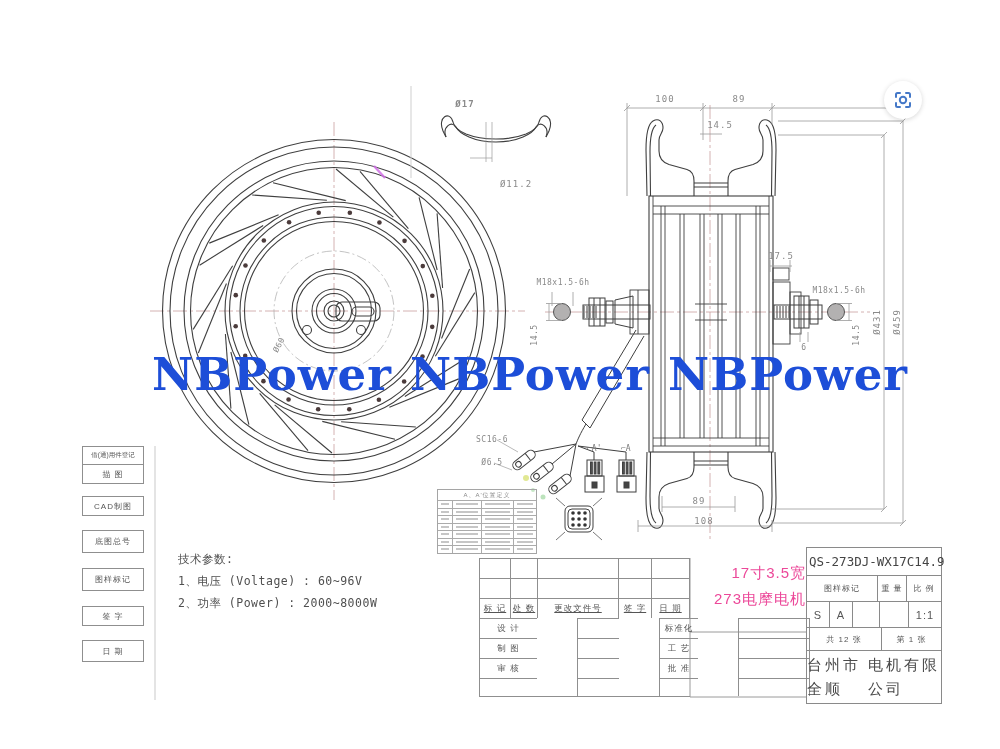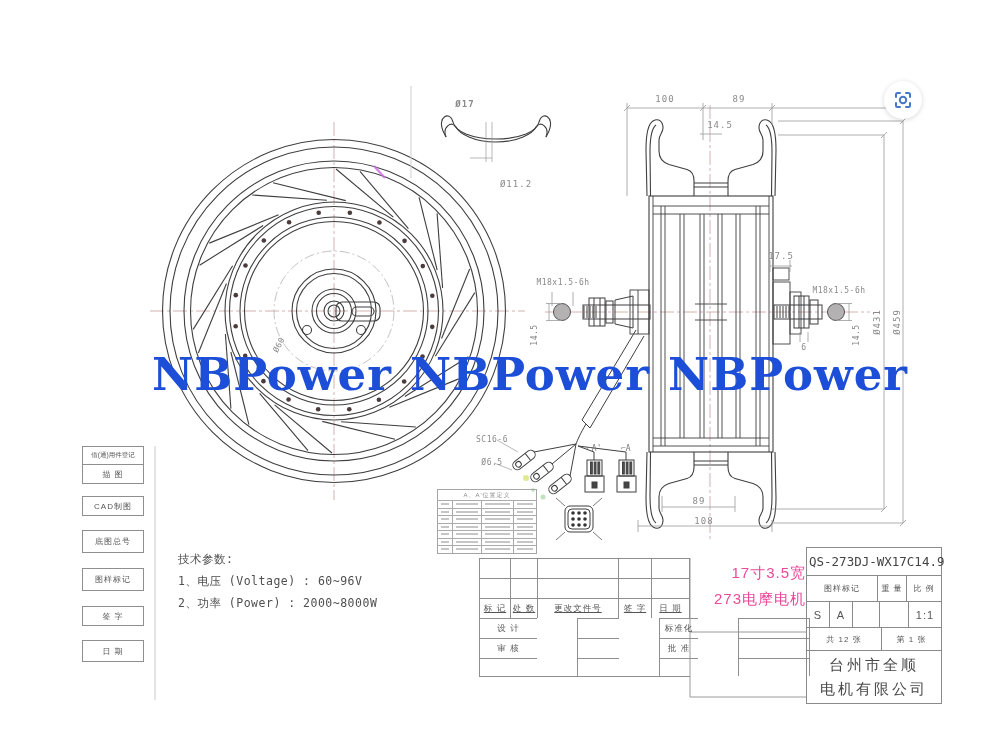--- a/index.html
+++ b/index.html
@@ -39,21 +39,21 @@
   #title-block{position:absolute;left:806px;top:547px;width:134px;color:#555;
                border:1px solid #8a8a8a;background:#fff0;}
   .tb-row{display:flex;border-bottom:1px solid #8a8a8a;}
   .tb-row:last-child{border-bottom:none;}
   .tb-cell{border-right:1px solid #8a8a8a;display:flex;align-items:center;justify-content:center;
            font-size:8px;letter-spacing:1px;overflow:hidden;white-space:nowrap;}
   .tb-cell:last-child{border-right:none;}
   #tb-dno{height:27px;display:flex;align-items:center;padding-left:2px;
           font-family:"DejaVu Sans Mono",monospace;font-size:12.5px;color:#444;
           border-bottom:1px solid #8a8a8a;letter-spacing:0;white-space:nowrap;}
-  #tb-company{height:52px;display:flex;flex-direction:column;align-items:center;justify-content:center;
+  #tb-company{height:52px;display:flex;flex-direction:row;align-items:center;justify-content:center;
           font-size:15px;color:#4a4a4a;letter-spacing:3px;line-height:24px;}
   
   #pin-table{position:absolute;left:437px;top:489px;width:98px;border:1px solid #a5a5a5;}
   #pt-title{height:10px;font-size:6px;color:#888;text-align:center;line-height:10px;
             letter-spacing:1px;overflow:hidden;}
   .pt-row{display:grid;grid-template-columns:14% 30% 33% 23%;height:7.5px;}
   .pt-c{border-top:1px solid #ababab;border-left:1px solid #ababab;overflow:hidden;}
   .pt-c:first-child{border-left:none;}
   .pt-c::after{content:"";display:block;height:2px;background:#c6c6c6;margin:2px 3px 0 3px;}
   
@@ -478,20 +478,26 @@
       <div>签 字</div>
       <div>日 期</div>
     </div>
     <div class="rt-row2">
       <div>设 计</div>
         <div></div>
       <div>标准化</div>
         <div></div>
     </div>
     <div class="rt-row2">
+      <div>制 图</div>
+        <div></div>
+      <div>工 艺</div>
+        <div></div>
+    </div>
+    <div class="rt-row2">
       <div>审 核</div>
         <div></div>
       <div>批 准</div>
         <div></div>
     </div>
     <div class="rt-row2 rt-bottom" style="height:18px;">
         <div></div>
         <div></div>
         <div></div>
         <div></div>

